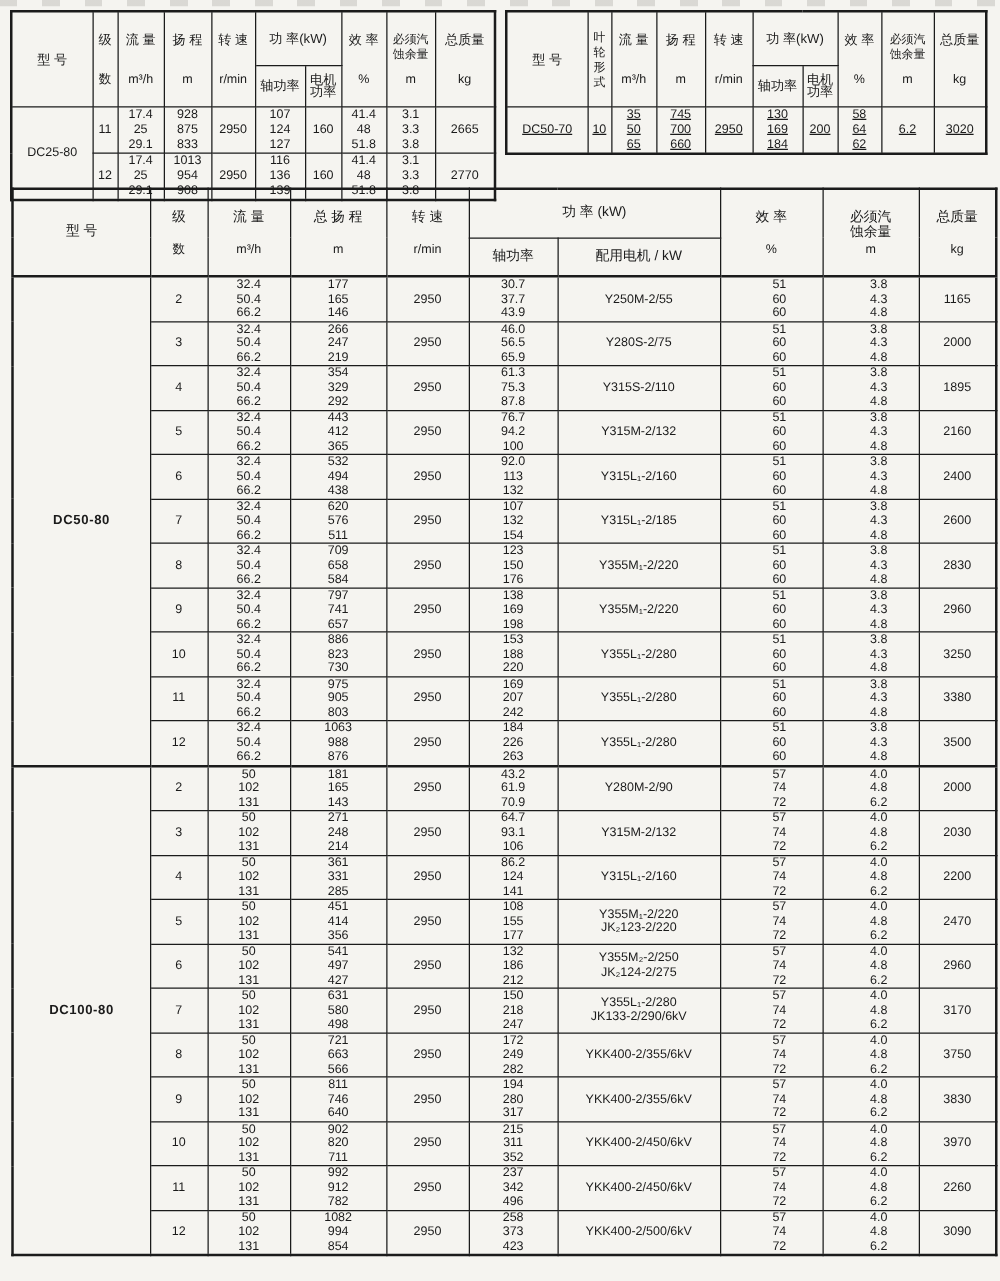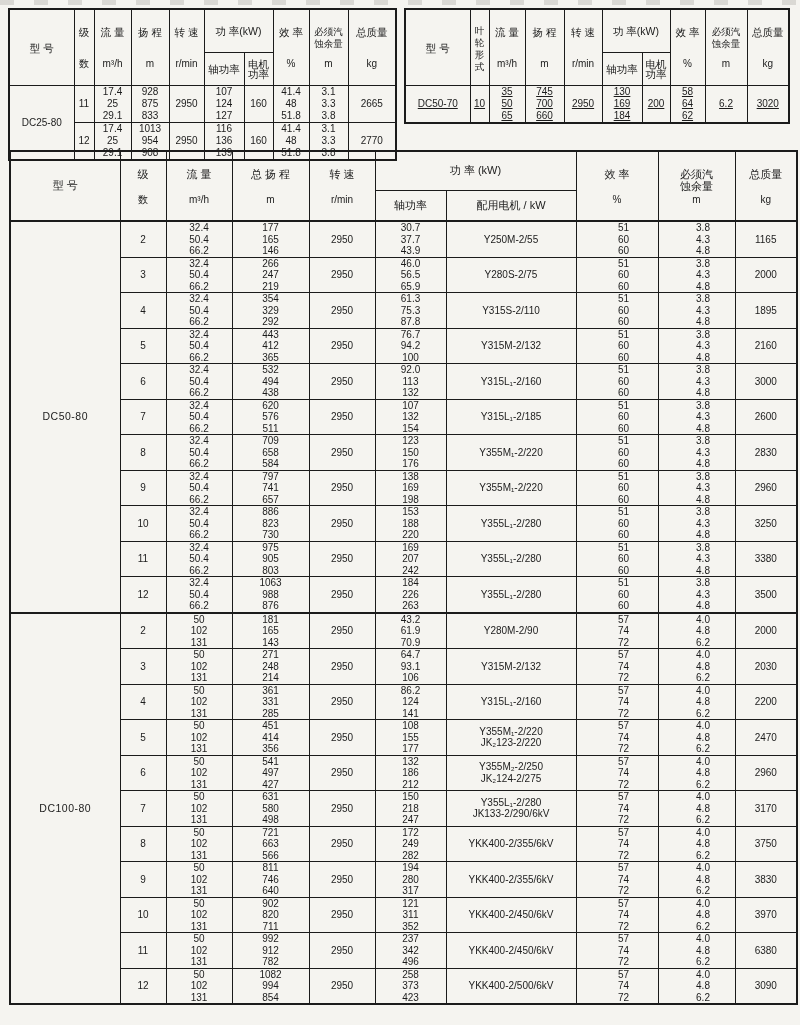--- a/index.html
+++ b/index.html
@@ -36,21 +36,21 @@
   .hv .unit{line-height:11px;font-size:10px;}
   .vert{font-size:9.5px;line-height:10px;white-space:pre-line;}
   .two-line{font-size:9.5px;line-height:10px;white-space:pre-line;}
   .ml{text-align:left;padding-left:5px;}
   .t-big{position:absolute;left:9px;top:150px;font-size:10px;line-height:11.5px;}
   .t-big th{font-size:11px;}
   .t-big .hr1 th{height:27px;}
   .t-big .hr2 th{height:21px;}
   .t-big td{height:34px;}
   .t-big .hv3{height:45px;}
-  .t-big .model{font-size:10.5px;letter-spacing:.5px;}
+  .t-big .model{font-size:10.5px;letter-spacing:.5px;font-weight:bold;}
   .t-big .ml2{text-align:center;padding-left:13px;}
   .t-big .section-start td{border-top:2px solid #1b1b1b;}
   .motor-cell{font-size:10px;margin-left:45px;}
 </style>
 </head>
 <body>
 
 <div class="page">
   <div class="scan-noise"></div>
 
@@ -367,21 +367,21 @@
           <td>92.0
 113
 132</td>
           <td class="motor-cell">Y315L₁-2/160</td>
           <td class="ml2">51
 60
 60</td>
           <td class="ml2">3.8
 4.3
 4.8</td>
-          <td>3000</td>
+          <td>2400</td>
         </tr>
         <tr>
           <td>7</td>
           <td>32.4
 50.4
 66.2</td>
           <td>620
 576
 511</td>
           <td>2950</td>
@@ -676,21 +676,21 @@
         </tr>
         <tr>
           <td>10</td>
           <td>50
 102
 131</td>
           <td>902
 820
 711</td>
           <td>2950</td>
-          <td>121
+          <td>215
 311
 352</td>
           <td class="motor-cell">YKK400-2/450/6kV</td>
           <td class="ml2">57
 74
 72</td>
           <td class="ml2">4.0
 4.8
 6.2</td>
           <td>3970</td>
@@ -707,21 +707,21 @@
           <td>237
 342
 496</td>
           <td class="motor-cell">YKK400-2/450/6kV</td>
           <td class="ml2">57
 74
 72</td>
           <td class="ml2">4.0
 4.8
 6.2</td>
-          <td>6380</td>
+          <td>2260</td>
         </tr>
         <tr>
           <td>12</td>
           <td>50
 102
 131</td>
           <td>1082
 994
 854</td>
           <td>2950</td>

